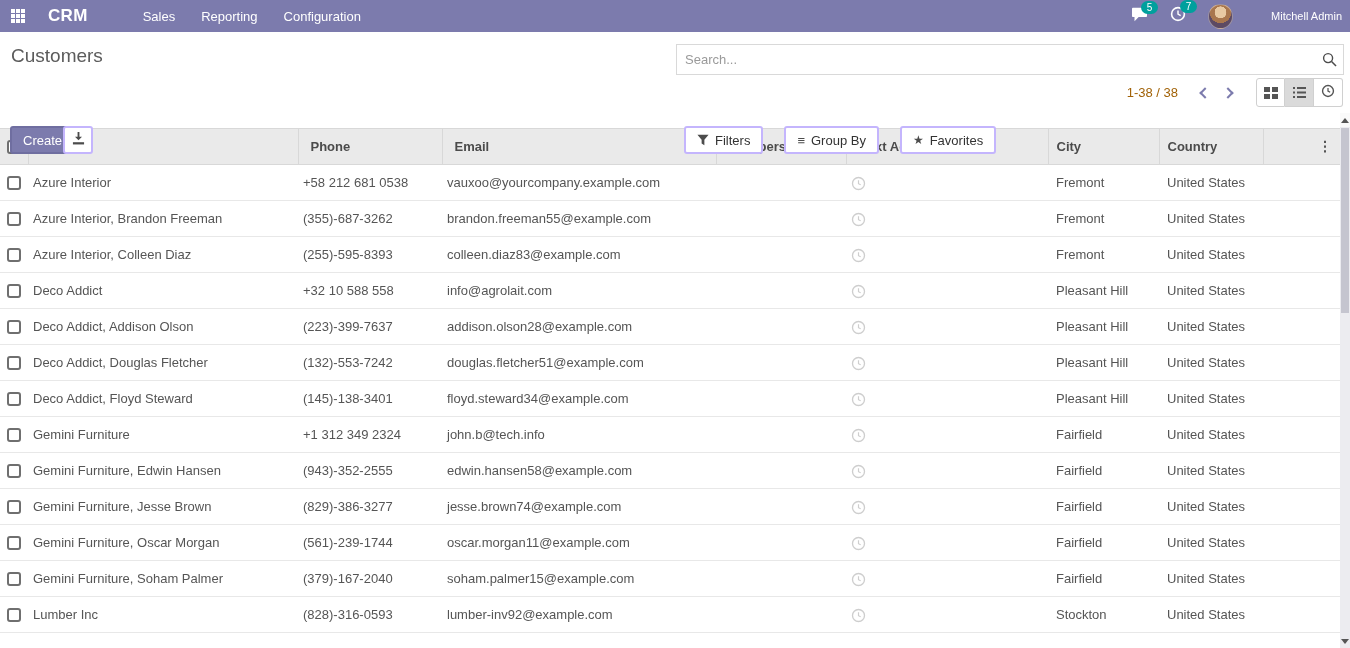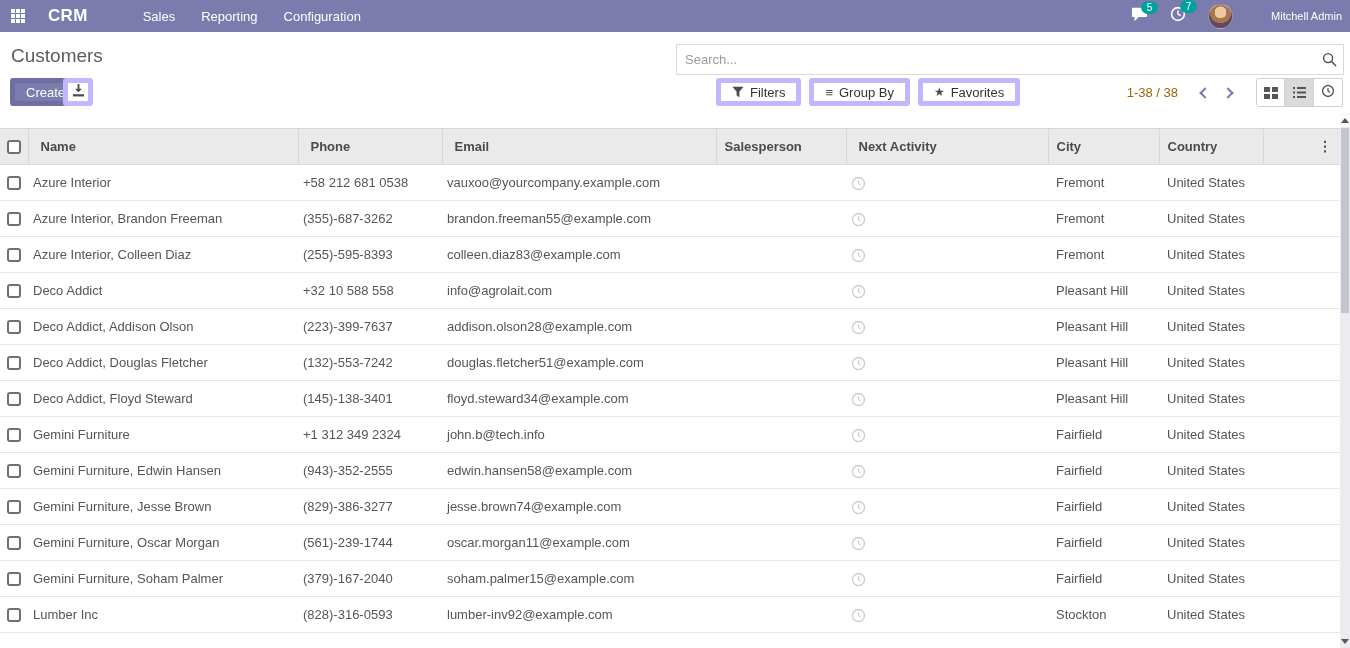--- a/index.html
+++ b/index.html
@@ -29,24 +29,24 @@
   .user-name{font-size:11px;margin-left:31px;}
 
   
   .control-panel{position:relative;height:96px;background:#fff;}
   .page-title{position:absolute;left:11px;top:13px;font-size:19px;color:#5c5c5c;}
   .searchbox{position:absolute;left:676px;top:12px;width:668px;height:31px;border:1px solid #d9d9d9;background:#fff;display:flex;align-items:center;}
   .searchbox input{flex:1;border:none;outline:none;font-family:inherit;font-size:13px;color:#0369a1;padding:0 8px;background:transparent;}
   .searchbox input::placeholder{color:#9a9a9a;}
   .search-ic{width:28px;display:flex;justify-content:center;cursor:pointer;}
 
-  .btn{display:inline-flex;align-items:center;height:28px;border:5px solid #c4b5fd;border-radius:3px;background:#fff;font-size:13px;color:#333;padding:0 11px;cursor:pointer;white-space:nowrap;}
+  .btn{display:inline-flex;align-items:center;height:28px;border:2px solid #c4b5fd;border-radius:3px;background:#fff;font-size:13px;color:#333;padding:0 11px;cursor:pointer;white-space:nowrap;margin-top:48px;}
   .btn-create{position:absolute;left:10px;top:46px;background:var(--accent);border-color:#6f6ea0;color:#fff;}
   .btn-export{position:absolute;left:63px;top:46px;width:30px;padding:0;justify-content:center;}
-  .filter-bar{position:absolute;left:716px;top:46px;display:flex;gap:8px;align-items:center;}
+  .filter-bar{position:absolute;left:684px;top:46px;display:flex;gap:21px;align-items:center;}
   .btn .ic{margin-right:6px;display:inline-flex;align-items:center;}
   .glyph{font-size:13px;color:#4c4c4c;}
   .star{font-size:12px;color:#4c4c4c;}
 
   .right-controls{position:absolute;right:7px;top:46px;display:flex;align-items:center;}
   .pager-text{font-size:13px;color:#a16207;margin-right:14px;}
   .pg-btn{width:22px;height:22px;display:flex;align-items:center;justify-content:center;cursor:pointer;margin-right:4px;}
   .chev{width:8px;height:8px;border-left:2px solid var(--accent);border-bottom:2px solid var(--accent);display:block;}
   .chev.left{transform:rotate(45deg);margin-left:3px;}
   .chev.right{transform:rotate(-135deg);margin-right:3px;}

